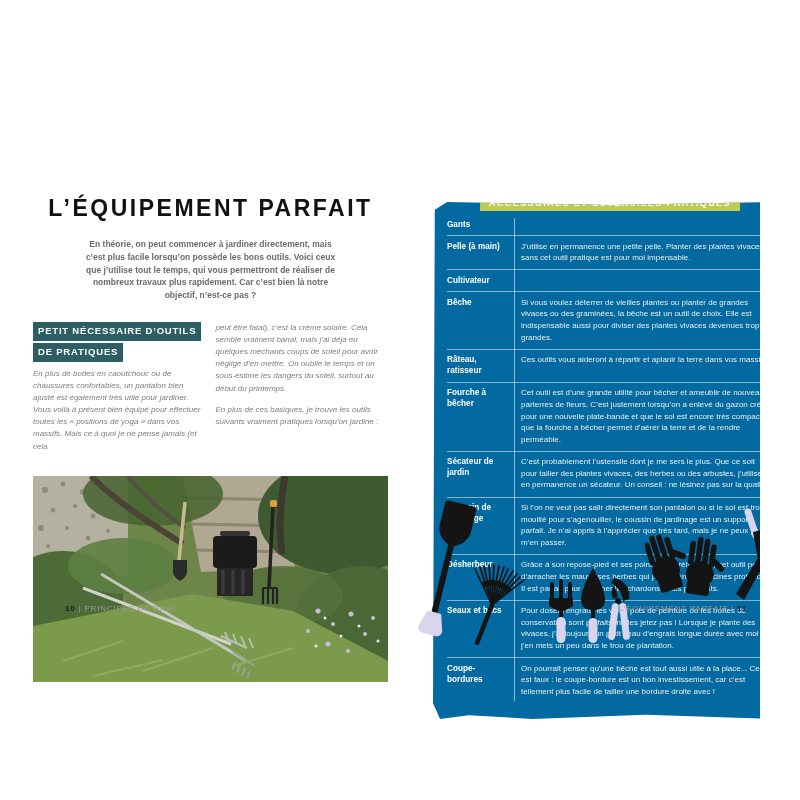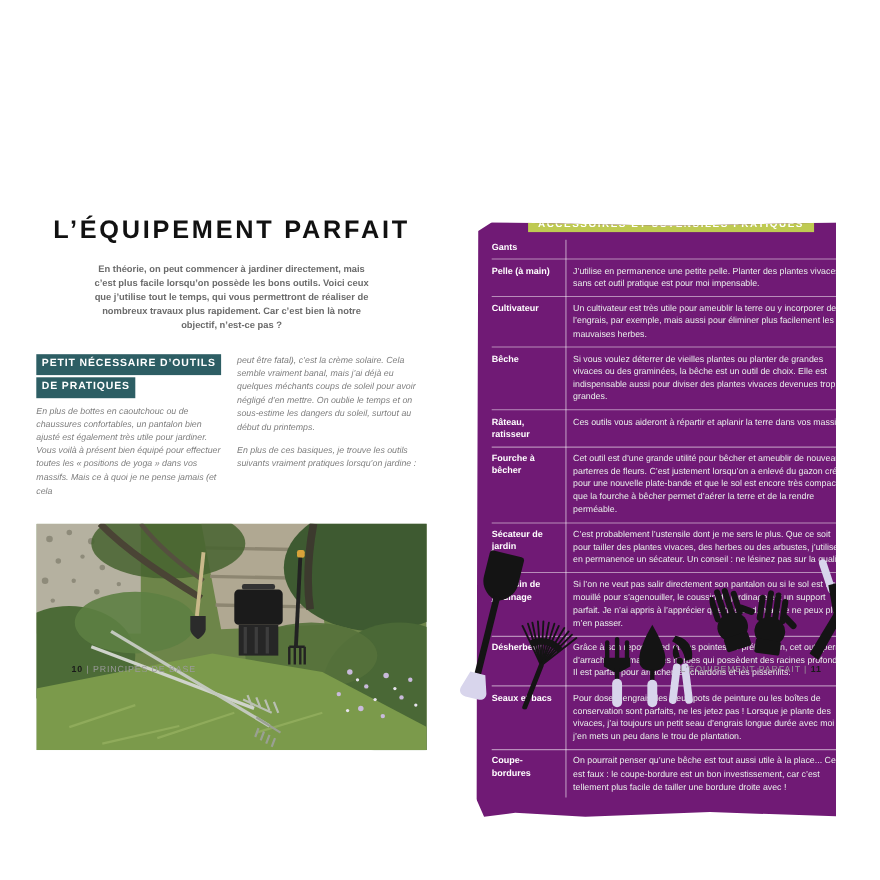--- a/index.html
+++ b/index.html
@@ -21,21 +21,21 @@
   .photo{margin-top:14px;width:355px;height:206px;overflow:hidden;}
   .photo svg{display:block;width:100%;height:100%;}
 
   
   .footer{position:absolute;top:604px;font-size:8px;letter-spacing:.8px;color:#9a9a9a;}
   .footer-left{left:33px;padding-left:32px;}
   .footer-right{right:13px;text-align:right;}
   .footer b{color:#1a1a1a;font-weight:bold;}
 
   
-  .tool-table{position:absolute;left:433px;top:202px;width:354px;background:#701a75;
+  .tool-table{position:absolute;left:433px;top:202px;width:354px;background:#0369a1;
       clip-path:polygon(0.5% 1.5%, 4% 0%, 50% 0.6%, 96% 0%, 100% 2%, 99.4% 50%, 100% 96.5%,
                         96% 100%, 60% 99.2%, 28% 100%, 10% 99.3%, 2% 100%, 0% 97%);
       padding:12px 14px 16px 14px;box-sizing:border-box;}
   .table-title{position:absolute;top:-7px;left:50%;transform:translateX(-50%);
       background:#bfca52;color:#ffffff;font-size:9px;font-weight:bold;letter-spacing:1.4px;
       padding:2.5px 9px 3px 9px;white-space:nowrap;}
   .vline{position:absolute;left:81px;top:16px;bottom:18px;width:1px;
       background:rgba(255,255,255,.55);}
   .trow{display:grid;grid-template-columns:56px 1fr;column-gap:18px;
       padding:4.5px 0 5.5px 0;border-bottom:1px solid rgba(255,255,255,.5);}
@@ -162,21 +162,20 @@
 
     <div class="trow">
       <div class="tlabel">Gants</div>
     </div>
     <div class="trow">
       <div class="tlabel">Pelle (à main)</div>
       <div class="tdesc">J’utilise en permanence une petite pelle. Planter des plantes vivaces sans cet outil pratique est pour moi impensable.</div>
     </div>
     <div class="trow">
       <div class="tlabel">Cultivateur</div>
-      <div class="tdesc">Un cultivateur est très utile pour ameublir la terre ou y incorporer de l’engrais, par exemple, mais aussi pour éliminer plus facilement les mauvaises herbes.</div>
     </div>
     <div class="trow">
       <div class="tlabel">Bêche</div>
       <div class="tdesc">Si vous voulez déterrer de vieilles plantes ou planter de grandes vivaces ou des graminées, la bêche est un outil de choix. Elle est indispensable aussi pour diviser des plantes vivaces devenues trop grandes.</div>
     </div>
     <div class="trow">
       <div class="tlabel">Râteau, ratisseur</div>
       <div class="tdesc">Ces outils vous aideront à répartir et aplanir la terre dans vos massifs.</div>
     </div>
     <div class="trow">

